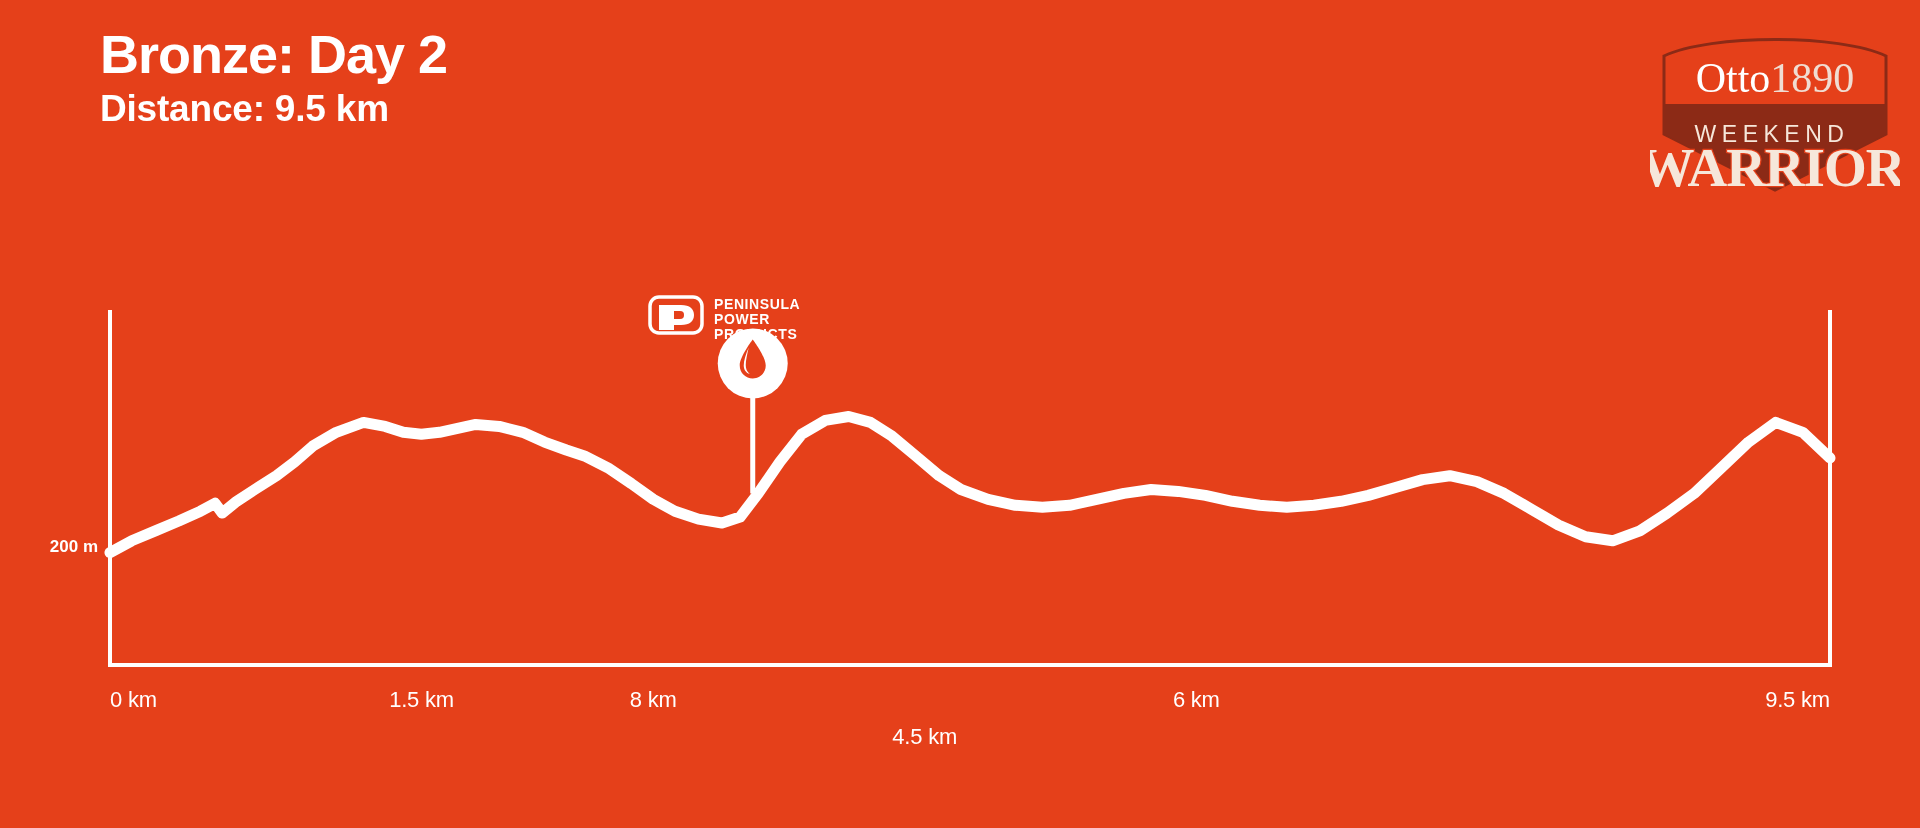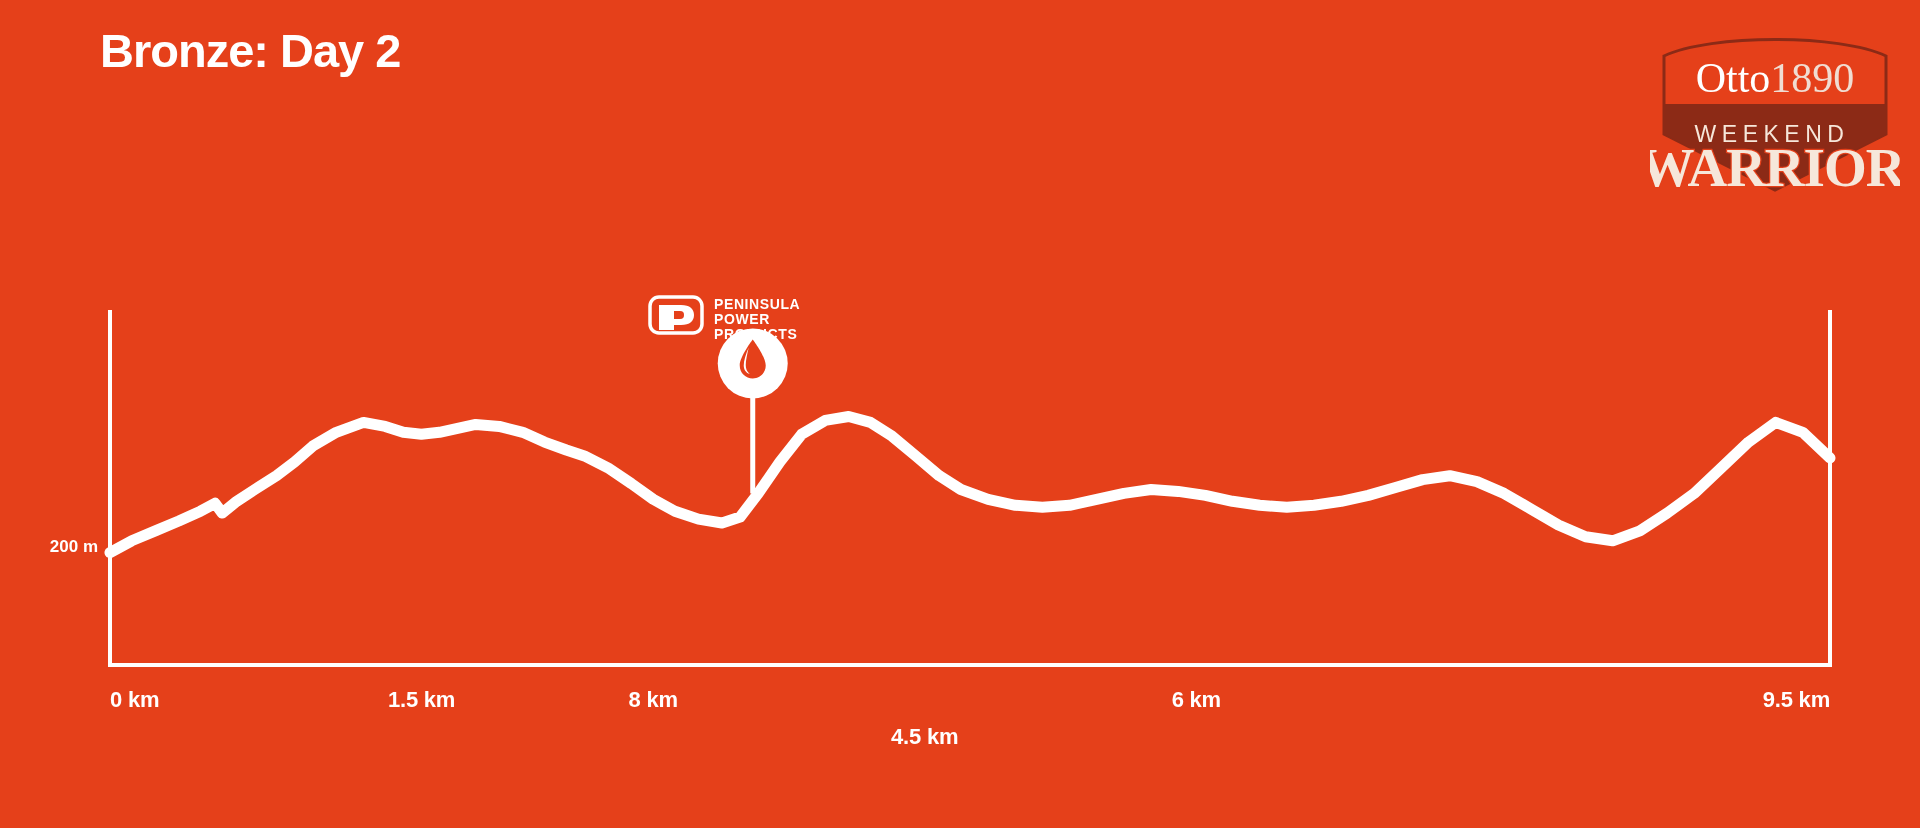--- a/index.html
+++ b/index.html
@@ -19,21 +19,21 @@
   }
 
   
   #header-block {
     position: absolute;
     left: 100px;
     top: 28px;
     width: 900px;
   }
   #route-title {
-    font-size: 47px;
+    font-size: 54px;
     font-weight: bold;
     line-height: 0.98;
     letter-spacing: -1px;
     margin: 0 0 4px 0;
     white-space: nowrap;
   }
   .stat-line {
     font-size: 37px;
     font-weight: bold;
     line-height: 1.28;
@@ -68,40 +68,41 @@
     top: 0;
     width: 1920px;
     height: 828px;
     pointer-events: none;
   }
   #elevation-chart svg { display: block; }
 
   .axis-tick-label {
     position: absolute;
     font-size: 22px;
-    font-weight: bold;
+    font-weight: normal;
     letter-spacing: -0.2px;
     white-space: nowrap;
     transform: translateX(-50%);
   }
   #y-axis-label {
     position: absolute;
     font-size: 17px;
     font-weight: bold;
     white-space: nowrap;
     right: 1828px;
     top: 528px;
     text-align: right;
   }
 </style>
 </head>
 <body>
 
 <div id="header-block">
   <h1 id="route-title">Bronze: Day 2</h1>
+  <div class="stat-line">Distance: 9.5 km</div>
 </div>
 
 <div id="brand-badge">
   <svg width="250" height="180" viewBox="0 0 250 180" xmlns="http://www.w3.org/2000/svg">
     <defs>
       <clipPath id="shieldClip">
         <path d="M14,34 C60,12 190,12 236,34 L236,112 L125,168 L14,112 Z"></path>
       </clipPath>
     </defs>
 

